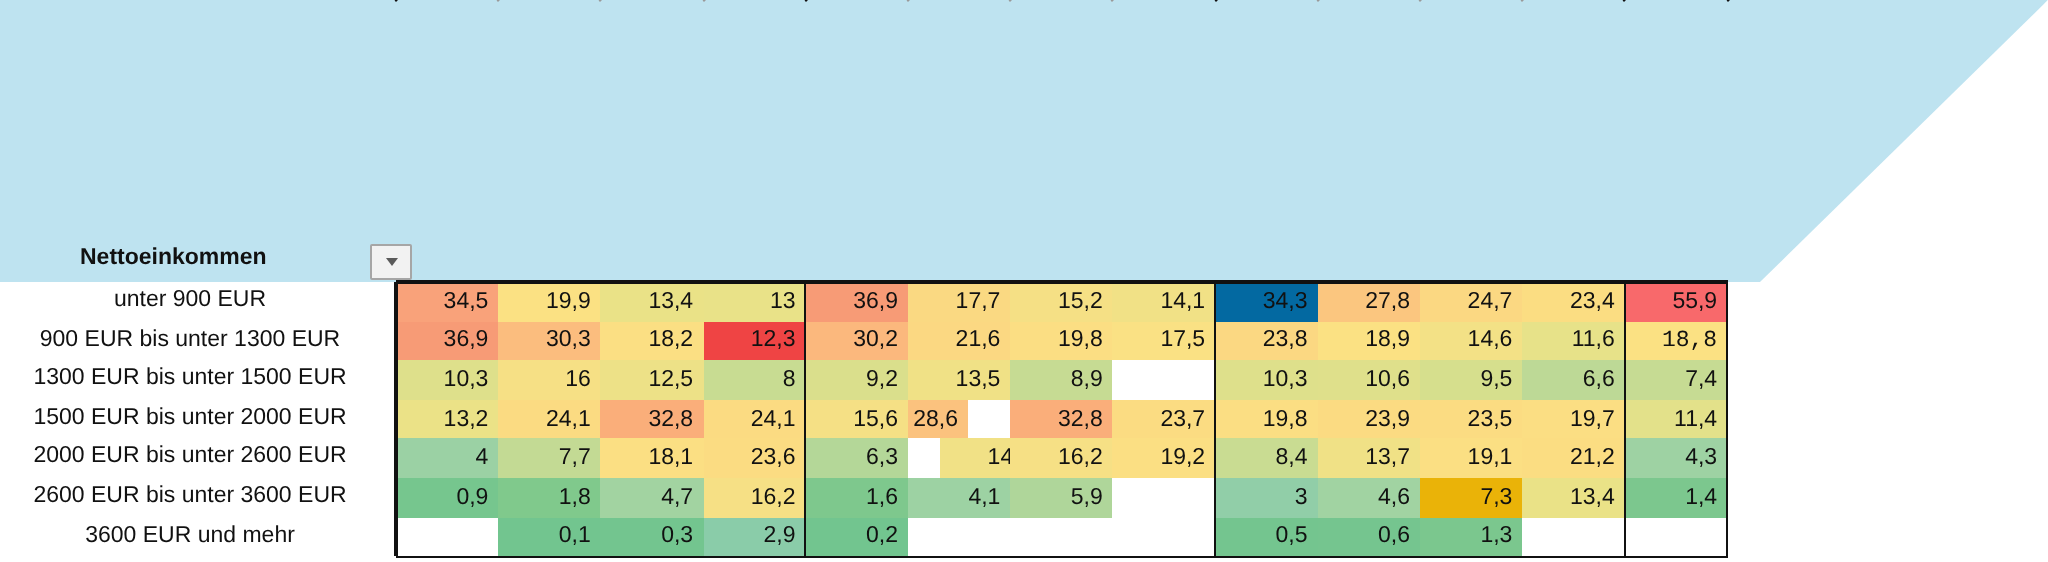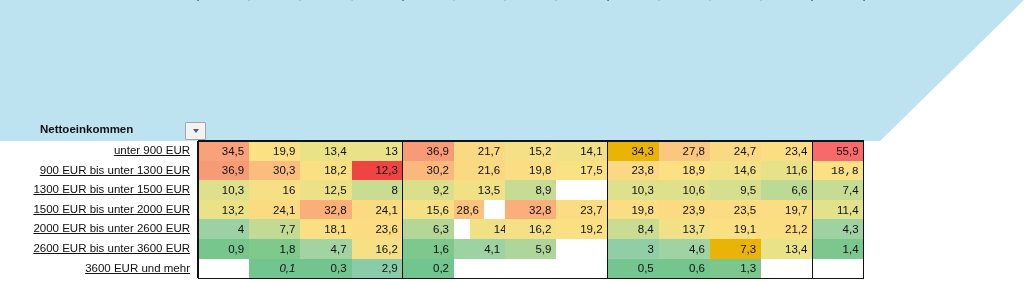--- a/index.html
+++ b/index.html
@@ -52,24 +52,23 @@
   .hdr-rule{
     position:absolute;bottom:0;left:0;
     transform-origin:left bottom;transform:rotate(-45deg);
     height:0;border-top:1px solid #9a9a9a;
   }
   .hdr-rule.thick{border-top:1.6px solid #111;}
 
   
   .grid{position:absolute;left:0;top:141px;}
   .rowlabel{
-    position:absolute;text-align:right;
+    position:absolute;text-align:center;
     font-size:11.5px;color:#111;
     white-space:nowrap;
-    text-decoration:underline;
   }
   .cell{
     position:absolute;text-align:right;
     font-size:11.5px;color:#111;
     box-sizing:border-box;padding-right:5px;
     display:flex;align-items:center;justify-content:flex-end;
   }
   .vline{position:absolute;background:#111;width:1.4px;}
   .hline{position:absolute;background:#111;height:1.3px;}
 </style>
@@ -105,24 +104,24 @@
     <div class="caret"></div>
   </div>
 
   <div class="grid" id="grid">
       <div class="rowlabel" style="left: 0px; top: 0px; width: 190px; height: 19.6px; line-height: 19.6px;">unter 900 EUR</div>
       <div class="cell" style="left: 198px; top: 0px; width: 51.2px; height: 19.6px; background: rgb(249, 162, 122);">34,5</div>
       <div class="cell" style="left: 249.2px; top: 0px; width: 51.2px; height: 19.6px; background: rgb(251, 225, 131);">19,9</div>
       <div class="cell" style="left: 300.4px; top: 0px; width: 51.2px; height: 19.6px; background: rgb(234, 226, 135);">13,4</div>
       <div class="cell" style="left: 351.6px; top: 0px; width: 51.2px; height: 19.6px; background: rgb(233, 226, 136);">13</div>
       <div class="cell" style="left: 402.8px; top: 0px; width: 51.2px; height: 19.6px; background: rgb(247, 155, 118);">36,9</div>
-      <div class="cell" style="left: 454px; top: 0px; width: 51.2px; height: 19.6px; background: rgb(250, 217, 130);">21,7</div>
+      <div class="cell" style="left: 454px; top: 0px; width: 51.2px; height: 19.6px; background: rgb(250, 217, 130);">17,7</div>
       <div class="cell" style="left: 505.2px; top: 0px; width: 51.2px; height: 19.6px; background: rgb(245, 224, 133);">15,2</div>
       <div class="cell" style="left: 556.4px; top: 0px; width: 51.2px; height: 19.6px; background: rgb(241, 225, 134);">14,1</div>
-      <div class="cell" style="left: 607.6px; top: 0px; width: 51.2px; height: 19.6px; background: #eab308;">34,3</div>
+      <div class="cell" style="left: 607.6px; top: 0px; width: 51.2px; height: 19.6px; background: #0369a1;">34,3</div>
       <div class="cell" style="left: 658.8px; top: 0px; width: 51.2px; height: 19.6px; background: rgb(251, 198, 127);">27,8</div>
       <div class="cell" style="left: 710px; top: 0px; width: 51.2px; height: 19.6px; background: rgb(251, 216, 130);">24,7</div>
       <div class="cell" style="left: 761.2px; top: 0px; width: 51.2px; height: 19.6px; background: rgb(251, 221, 130);">23,4</div>
       <div class="cell" style="left: 812.4px; top: 0px; width: 51.2px; height: 19.6px; background: rgb(248, 105, 107);">55,9</div>
       <div class="rowlabel" style="left: 0px; top: 19.6px; width: 190px; height: 19.6px; line-height: 19.6px;">900 EUR bis unter 1300 EUR</div>
       <div class="cell" style="left: 198px; top: 19.6px; width: 51.2px; height: 19.6px; background: rgb(247, 155, 118);">36,9</div>
       <div class="cell" style="left: 249.2px; top: 19.6px; width: 51.2px; height: 19.6px; background: rgb(251, 189, 126);">30,3</div>
       <div class="cell" style="left: 300.4px; top: 19.6px; width: 51.2px; height: 19.6px; background: rgb(251, 223, 131);">18,2</div>
       <div class="cell" style="left: 351.6px; top: 19.6px; width: 51.2px; height: 19.6px; background: #ef4444;">12,3</div>
       <div class="cell" style="left: 402.8px; top: 19.6px; width: 51.2px; height: 19.6px; background: rgb(251, 184, 125);">30,2</div>
@@ -185,21 +184,21 @@
       <div class="cell" style="left: 454px; top: 98px; width: 51.2px; height: 19.6px; background: rgb(157, 210, 163);">4,1</div>
       <div class="cell" style="left: 505.2px; top: 98px; width: 51.2px; height: 19.6px; background: rgb(175, 214, 154);">5,9</div>
       <div class="cell" style="left: 556.4px; top: 98px; width: 51.2px; height: 19.6px; background: rgb(255, 255, 255);"></div>
       <div class="cell" style="left: 607.6px; top: 98px; width: 51.2px; height: 19.6px; background: rgb(145, 206, 168);">3</div>
       <div class="cell" style="left: 658.8px; top: 98px; width: 51.2px; height: 19.6px; background: rgb(161, 211, 162);">4,6</div>
       <div class="cell" style="left: 710px; top: 98px; width: 51.2px; height: 19.6px; background: #eab308;">7,3</div>
       <div class="cell" style="left: 761.2px; top: 98px; width: 51.2px; height: 19.6px; background: rgb(234, 226, 135);">13,4</div>
       <div class="cell" style="left: 812.4px; top: 98px; width: 51.2px; height: 19.6px; background: rgb(124, 199, 142);">1,4</div>
       <div class="rowlabel" style="left: 0px; top: 117.6px; width: 190px; height: 19.6px; line-height: 19.6px;">3600 EUR und mehr</div>
       <div class="cell" style="left: 198px; top: 117.6px; width: 51.2px; height: 19.6px; background: rgb(255, 255, 255);"></div>
-      <div class="cell" style="left: 249.2px; top: 117.6px; width: 51.2px; height: 19.6px; background: rgb(114, 197, 143); font-style: italic;">0,1</div>
+      <div class="cell" style="left: 249.2px; top: 117.6px; width: 51.2px; height: 19.6px; background: rgb(114, 197, 143);">0,1</div>
       <div class="cell" style="left: 300.4px; top: 117.6px; width: 51.2px; height: 19.6px; background: rgb(115, 197, 143);">0,3</div>
       <div class="cell" style="left: 351.6px; top: 117.6px; width: 51.2px; height: 19.6px; background: rgb(138, 204, 169);">2,9</div>
       <div class="cell" style="left: 402.8px; top: 117.6px; width: 51.2px; height: 19.6px; background: rgb(114, 197, 143);">0,2</div>
       <div class="cell" style="left: 454px; top: 117.6px; width: 51.2px; height: 19.6px; background: rgb(255, 255, 255);"></div>
       <div class="cell" style="left: 505.2px; top: 117.6px; width: 51.2px; height: 19.6px; background: rgb(255, 255, 255);"></div>
       <div class="cell" style="left: 556.4px; top: 117.6px; width: 51.2px; height: 19.6px; background: rgb(255, 255, 255);"></div>
       <div class="cell" style="left: 607.6px; top: 117.6px; width: 51.2px; height: 19.6px; background: rgb(116, 197, 143);">0,5</div>
       <div class="cell" style="left: 658.8px; top: 117.6px; width: 51.2px; height: 19.6px; background: rgb(117, 197, 143);">0,6</div>
       <div class="cell" style="left: 710px; top: 117.6px; width: 51.2px; height: 19.6px; background: rgb(123, 199, 142);">1,3</div>
       <div class="cell" style="left: 761.2px; top: 117.6px; width: 51.2px; height: 18px; background: rgb(146, 206, 167); margin-top: 37px;">3,9</div>

